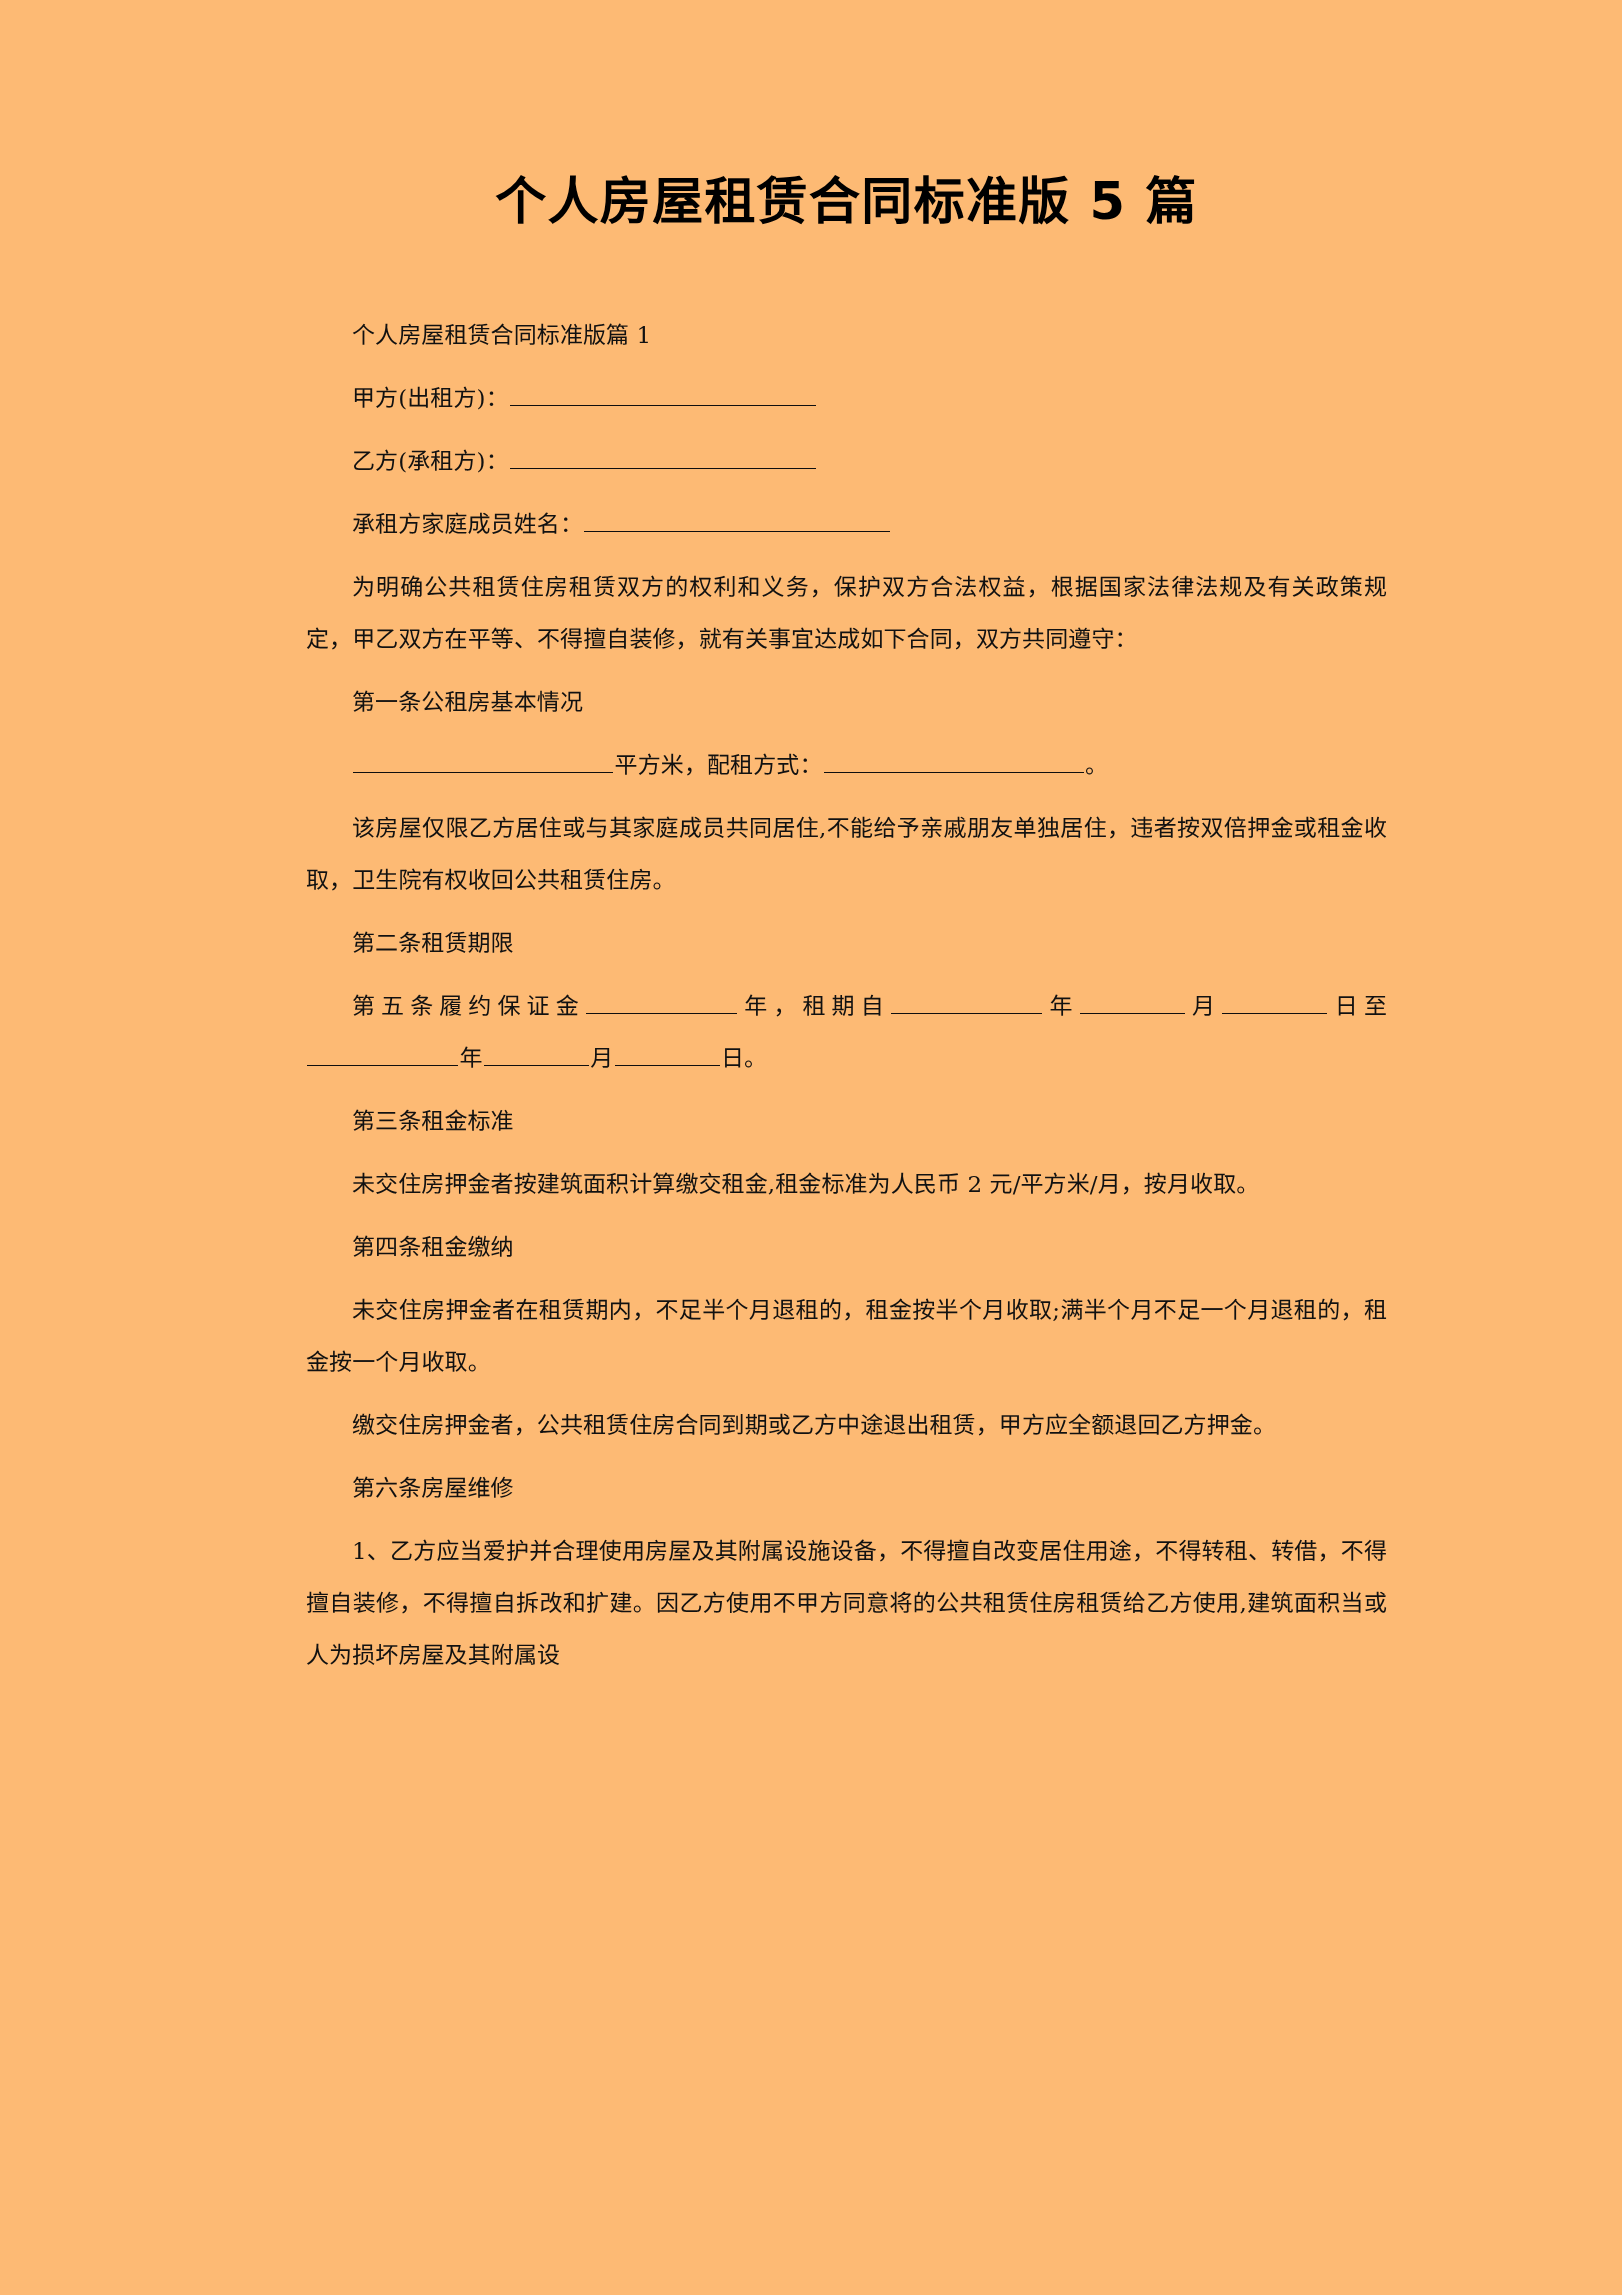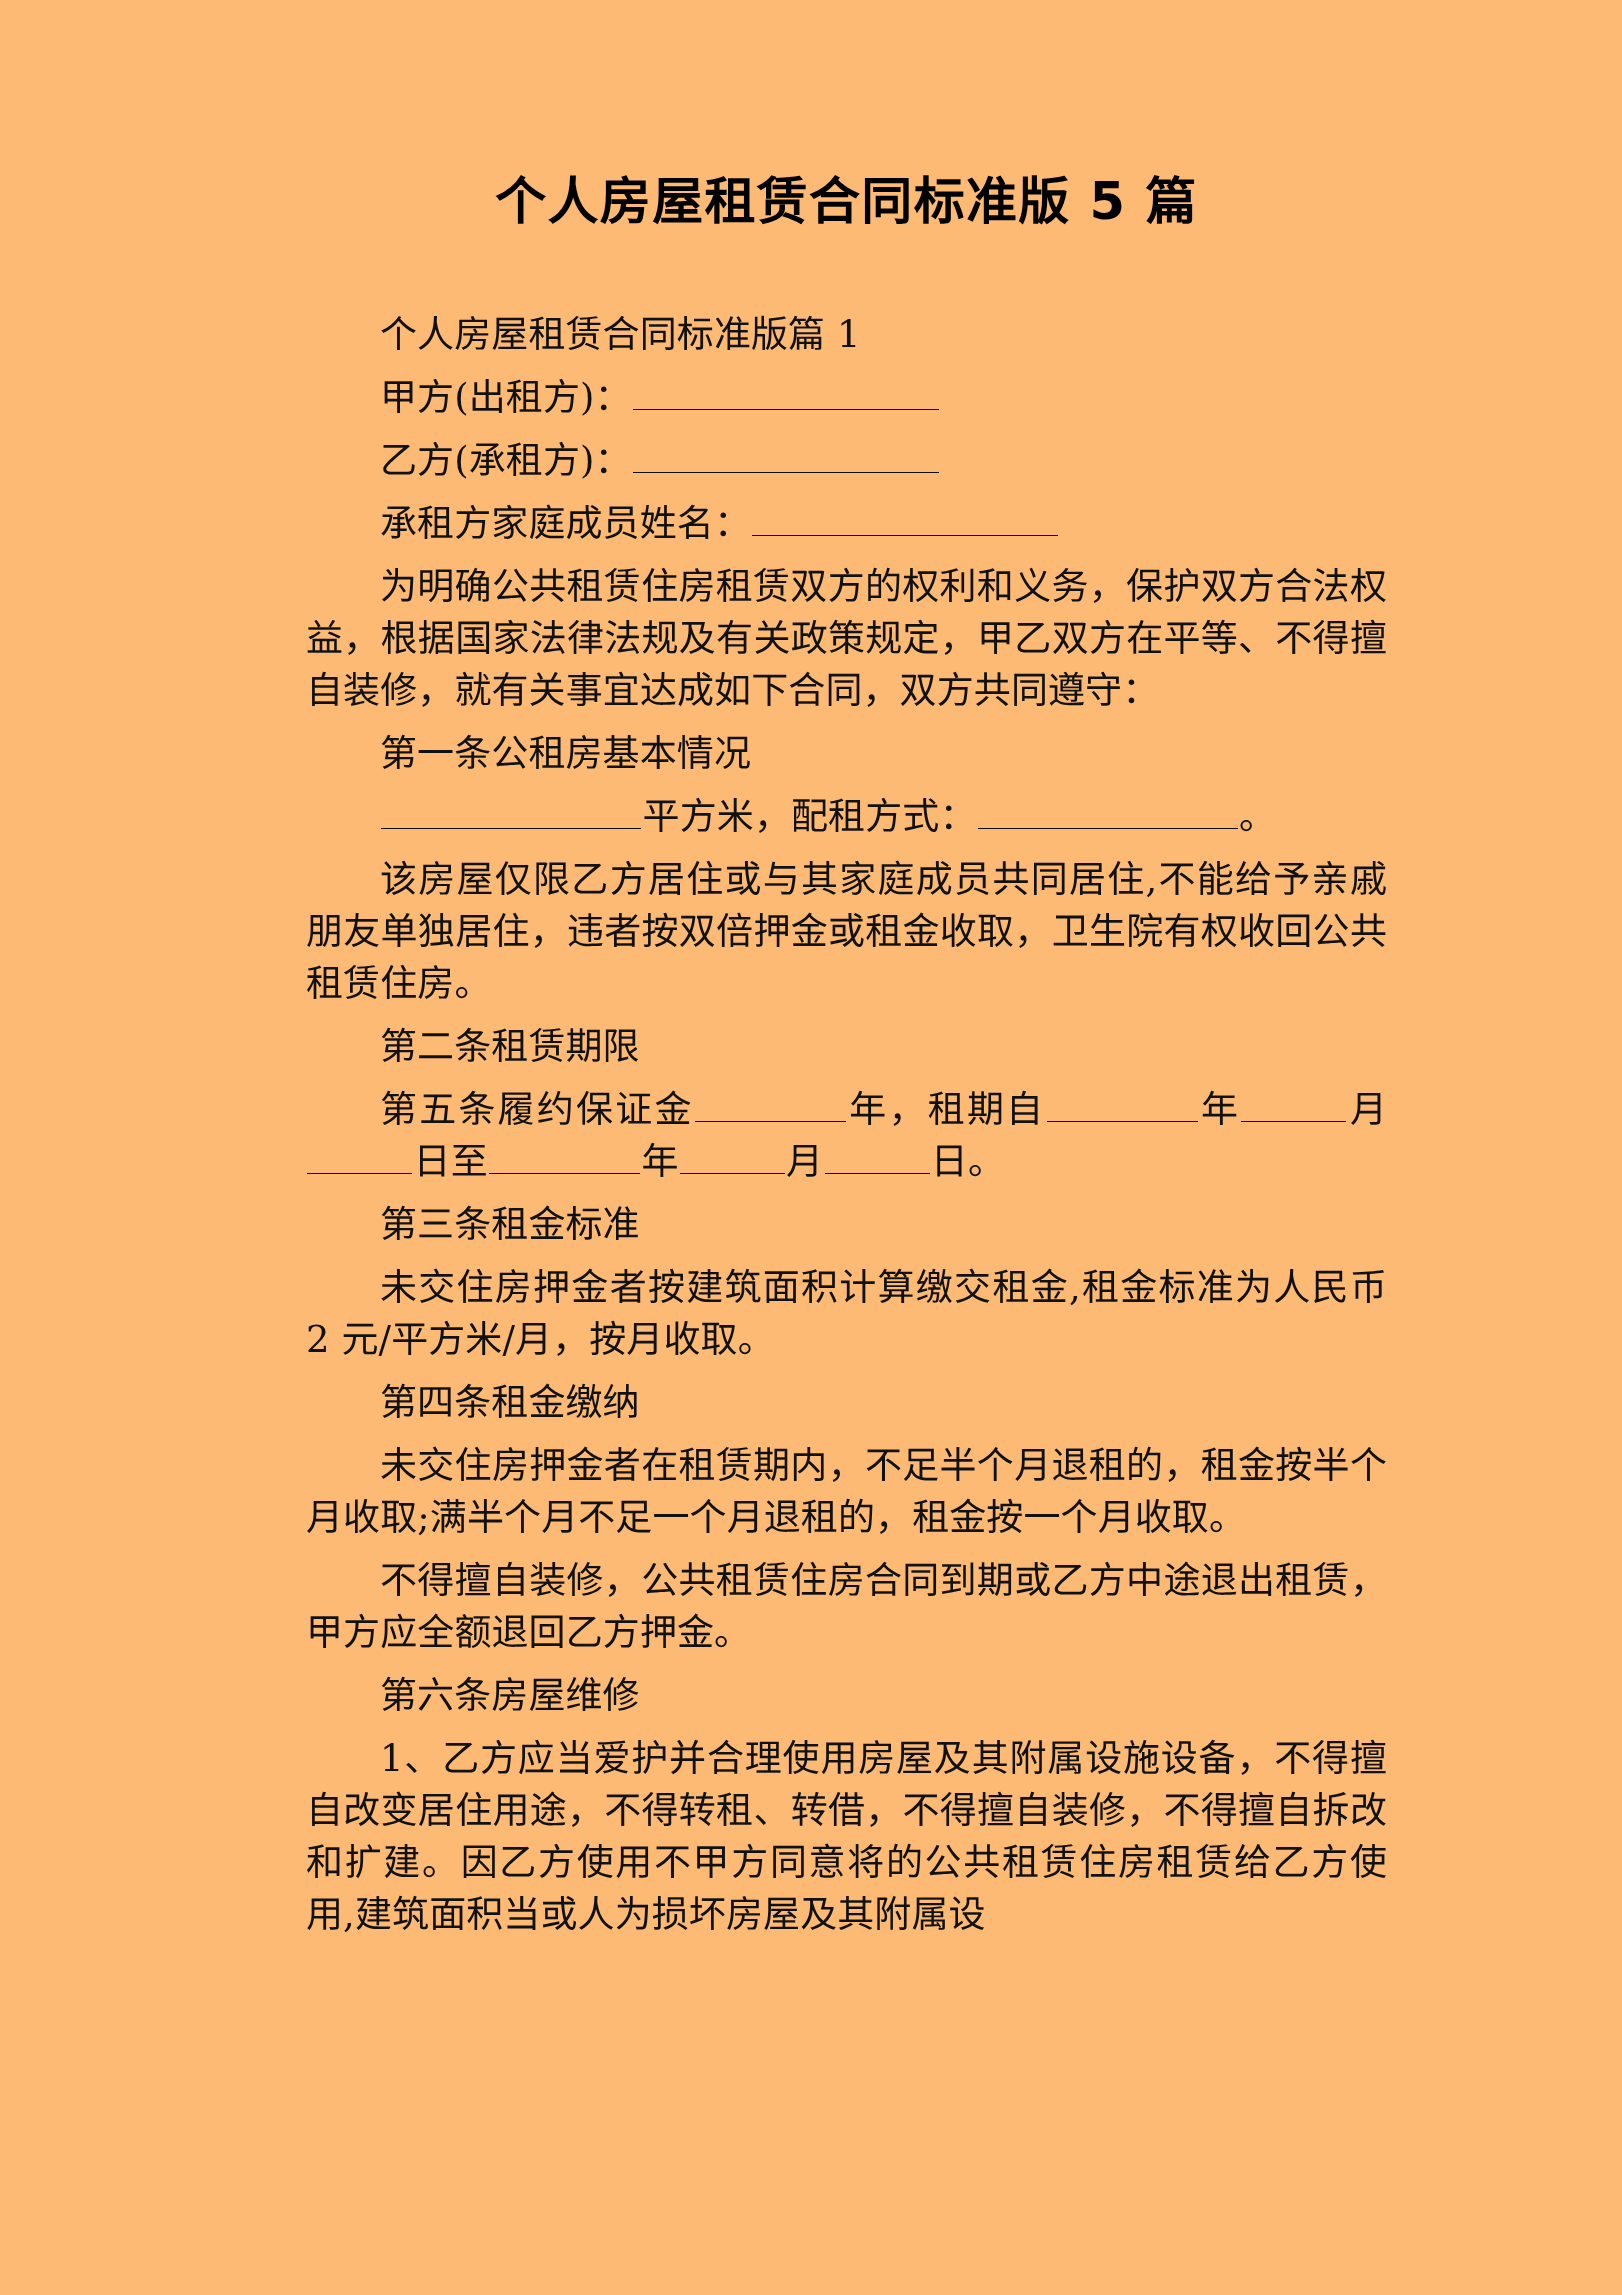--- a/index.html
+++ b/index.html
@@ -38,21 +38,21 @@
     padding-bottom: 0;
     color: #000;
     white-space: nowrap;
   }
 
   
   .body-block {
     margin-top: 77px;
   }
   p.para {
-    font-size: 37px;
+    font-size: 23px;
     line-height: 52px;
     margin: 0 0 11px 0;
     text-align: justify;
     text-justify: inter-ideograph;
     letter-spacing: 0.1px;
     color: #111;
   }
   p.para.indent {
     text-indent: 2em;
   }
@@ -109,21 +109,21 @@
       <p class="para indent">
         <span>第五条履约保证金</span><span class="blank w-md"></span><span>年，</span><span>租期自</span><span class="blank w-md"></span><span>年</span><span class="blank w-sm"></span><span>月</span><span class="blank w-sm"></span><span>日</span><span>至</span><span class="blank w-md"></span><span>年</span><span class="blank w-sm"></span><span>月</span><span class="blank w-sm"></span><span>日。</span>
       </p>
 
       <p class="para indent">第三条租金标准</p>
       <p class="para indent">未交住房押金者按建筑面积计算缴交租金,租金标准为人民币 2 元/平方米/月，按月收取。</p>
 
       <p class="para indent">第四条租金缴纳</p>
       <p class="para indent">未交住房押金者在租赁期内，不足半个月退租的，租金按半个月收取;满半个月不足一个月退租的，租金按一个月收取。</p>
 
-      <p class="para indent">不得擅自装修，公共租赁住房合同到期或乙方中途退出租赁，甲方应全额退回乙方押金。</p>
+      <p class="para indent">缴交住房押金者，公共租赁住房合同到期或乙方中途退出租赁，甲方应全额退回乙方押金。</p>
 
       <p class="para indent">第六条房屋维修</p>
       <p class="para indent">1、乙方应当爱护并合理使用房屋及其附属设施设备，不得擅自改变居住用途，不得转租、转借，不得擅自装修，不得擅自拆改和扩建。因乙方使用不甲方同意将的公共租赁住房租赁给乙方使用,建筑面积当或人为损坏房屋及其附属设</p>
 
     </div>
   </div>
 </div>
 
 
 </body></html>

